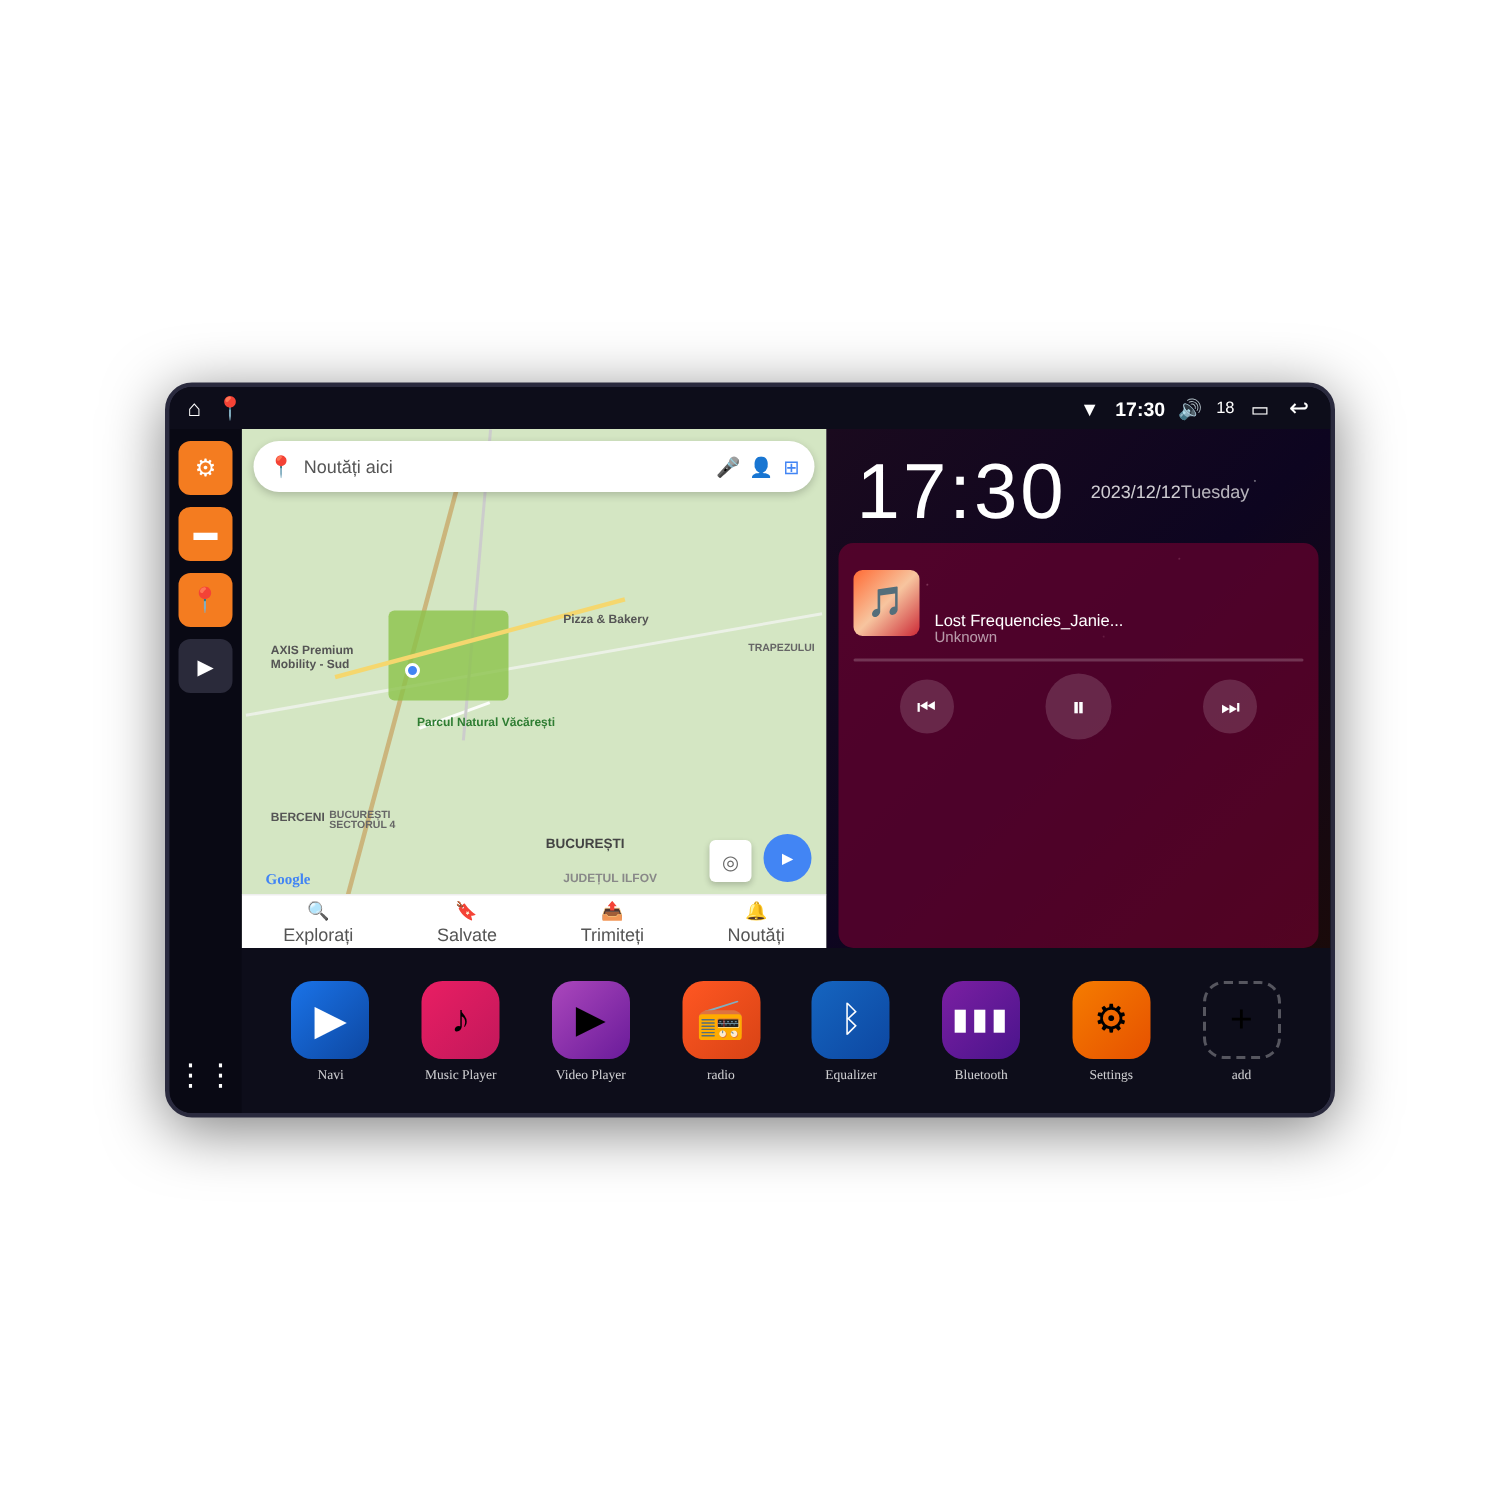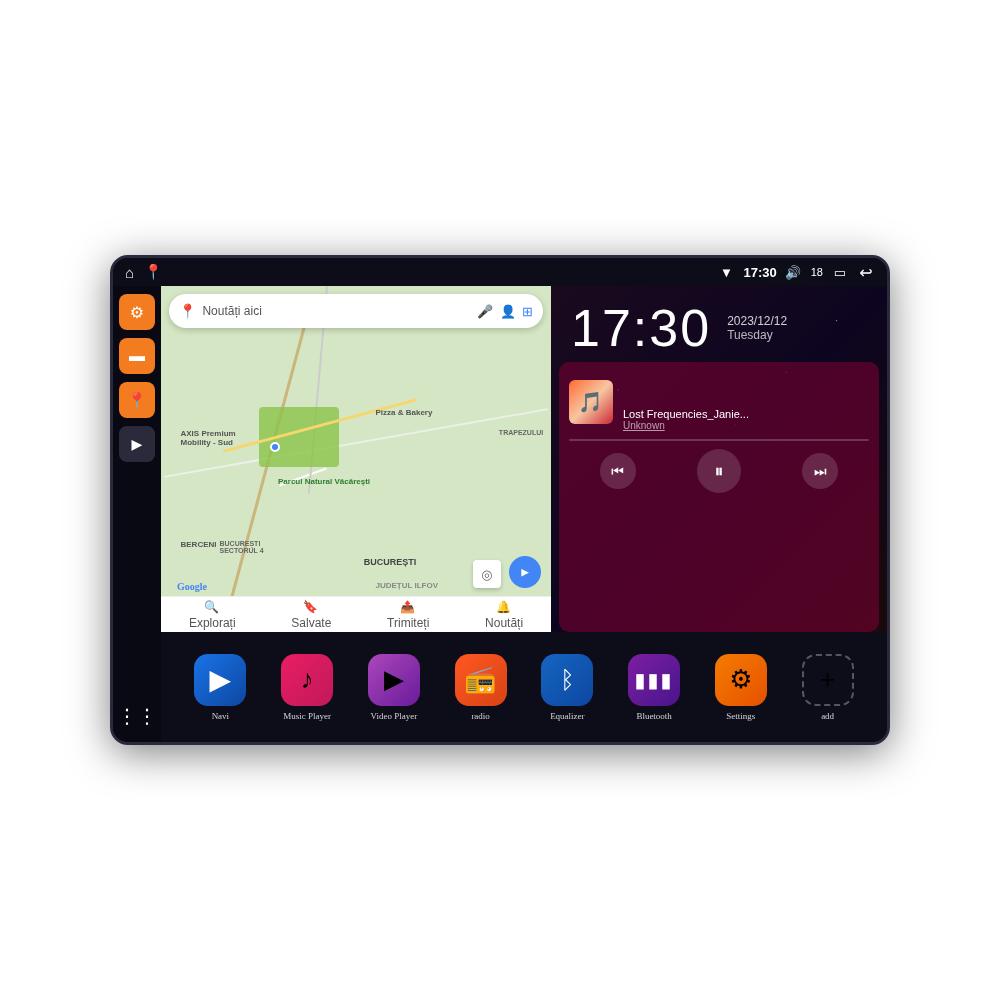--- a/index.html
+++ b/index.html
@@ -275,21 +275,21 @@
     }
     .clock-time {
       font-size: 52px;
       font-weight: 200;
       color: white;
       letter-spacing: 2px;
       line-height: 1;
     }
     .clock-date {
       display: flex;
-      flex-direction: column;
+      flex-direction: row;
     }
     .clock-date-text {
       font-size: 12px;
       color: rgba(255,255,255,0.8);
     }
     .clock-day {
       font-size: 12px;
       color: rgba(255,255,255,0.7);
     }
     .music-panel {
@@ -324,21 +324,20 @@
     .music-details { flex: 1; }
     .music-title {
       font-size: 11px;
       color: white;
       font-weight: 500;
       margin-top: 36px;
     }
     .music-artist {
       font-size: 10px;
       color: rgba(255,255,255,0.6);
-      text-decoration: underline;
     }
     .music-progress {
       width: 100%;
       height: 2px;
       background: rgba(255,255,255,0.2);
       border-radius: 1px;
     }
     .music-controls {
       display: flex;
       align-items: center;

